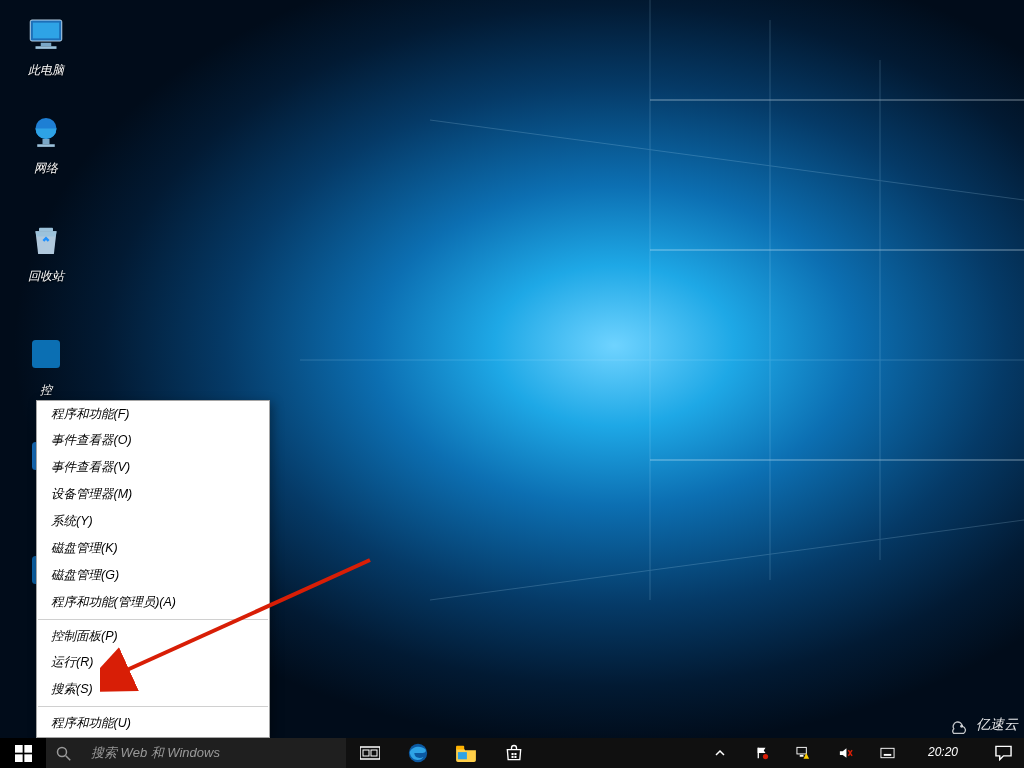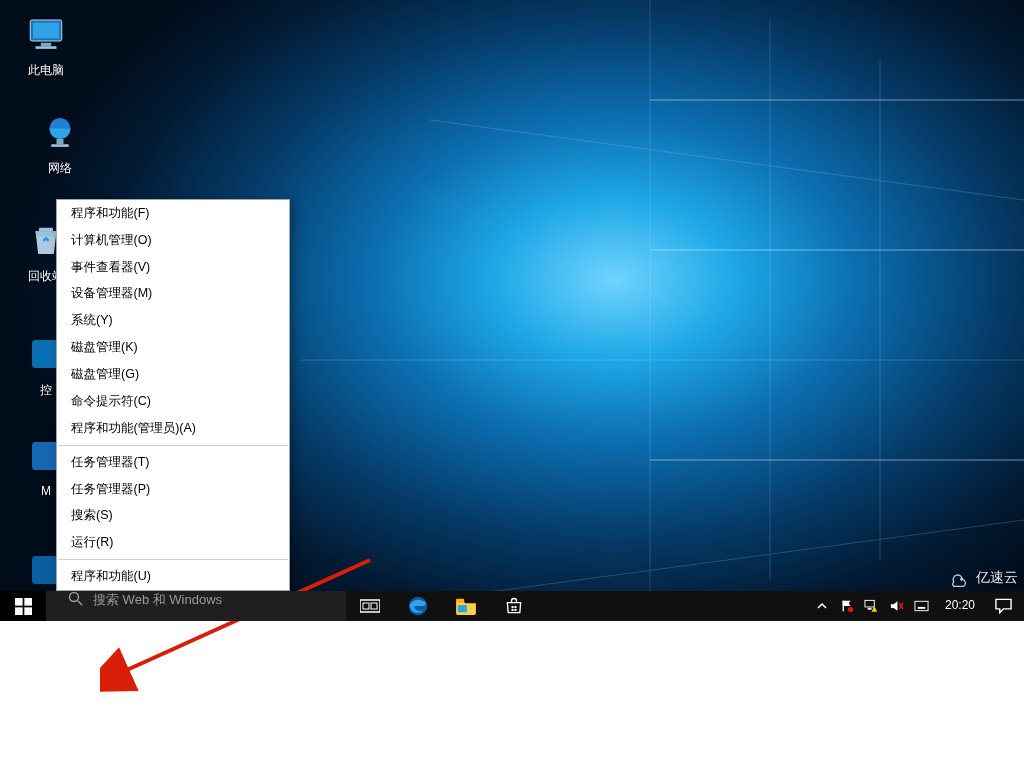--- a/index.html
+++ b/index.html
@@ -1,51 +1,52 @@
 <!DOCTYPE html>
 <html><head>
 <meta charset="utf-8">
 <style>
   * { margin: 0; padding: 0; box-sizing: border-box; font-family: "Segoe UI", "Microsoft YaHei", sans-serif; }
   html, body { width: 1024px; height: 768px; overflow: hidden; }
   #desktop {
-    position: relative; width: 1024px; height: 621px;
+    position: relative; width: 1024px; height: 768px;
     background: radial-gradient(ellipse 600px 400px at 60% 45%,
       #6fd3ff 0%, #1ea8e6 20%, #0c6fb2 40%, #053a67 65%, #021a33 85%, #010c1a 100%);
+    font-style: italic;
   }
   
   #winlight { position:absolute; inset:0; pointer-events:none; opacity:.55; }
   
   .dicon { position:absolute; width:80px; text-align:center; color:#fff; font-size:12px; text-shadow:0 1px 2px #000; }
   .dicon .glyph { width:48px; height:48px; margin:0 auto 4px; display:flex; align-items:center; justify-content:center; }
   .dicon .glyph svg { width:42px; height:42px; }
   .dicon .lbl { display:block; }
 
   
   #ctx {
-    position:absolute; left:56px; bottom:30px; width:234px;
+    position:absolute; left:36px; bottom:30px; width:234px;
     background:#fff; border:1px solid #a5a5a5; box-shadow:3px 3px 10px rgba(0,0,0,.35);
     font-size:12.5px; color:#000;
   }
   #ctx .item { padding:5px 14px 5px 14px; cursor:default; white-space:nowrap; line-height:1.35; }
   #ctx .sep { height:1px; background:#d0d0d0; margin:3px 1px; }
 
   
   #arrow { position:absolute; pointer-events:none; }
 
   
   #taskbar {
     position:absolute; left:0; right:0; bottom:0; height:30px;
     background:#101010; display:flex; align-items:stretch; color:#fff;
   }
   #start { width:46px; display:flex; align-items:center; justify-content:center; background:#000; }
-  #search { flex:0 0 300px; display:flex; align-items:flex-start; padding:0 22px; background:#1f1f1f; color:#9a9a9a; font-size:13px; gap:10px; }
+  #search { flex:0 0 300px; display:flex; align-items:center; padding:0 10px; background:#1f1f1f; color:#9a9a9a; font-size:13px; gap:20px; }
   #search .mag { width:15px; height:15px; }
   .tbtn { width:48px; display:flex; align-items:center; justify-content:center; }
-  #tray { margin-left:auto; display:flex; align-items:center; padding:0 4px; gap:1px; }
+  #tray { margin-left:auto; display:flex; align-items:center; padding:0 4px; gap:18px; }
   .ticon { width:24px; height:30px; display:flex; align-items:center; justify-content:center; font-size:12px; }
   #clock { padding:0 10px; font-size:12px; display:flex; flex-direction:column; align-items:center; justify-content:center; line-height:1.1; }
   #notif { width:34px; display:flex; align-items:center; justify-content:center; }
 
   
   #watermark { position:absolute; right:6px; bottom:34px; display:flex; align-items:center; gap:4px; color:#fff; opacity:.9; font-size:14px; }
   #watermark .logo { width:26px; height:18px; }
 </style>
 </head>
 <body>
@@ -73,21 +74,21 @@
       <svg viewBox="0 0 48 48">
           <rect x="6" y="8" width="36" height="24" rx="2" fill="#1d6fb8" stroke="#cfeaff"></rect>
           <rect x="9" y="11" width="30" height="18" fill="#2ea3e6"></rect>
           <rect x="18" y="34" width="12" height="4" fill="#7aa7c7"></rect>
           <rect x="12" y="38" width="24" height="3" fill="#9cc2db"></rect>
         </svg>
     </div>
     <span class="lbl">此电脑</span>
   </div>
 
-  <div class="dicon" style="left:20px; top:108px;">
+  <div class="dicon" style="left:6px; top:108px;">
     <div class="glyph">
       <svg viewBox="0 0 48 48">
           <circle cx="24" cy="20" r="12" fill="#1e7fd4"></circle>
           <path d="M12 20a12 12 0 0 0 24 0" fill="#2ea3e6"></path>
           <rect x="20" y="32" width="8" height="6" fill="#7aa7c7"></rect>
           <rect x="14" y="38" width="20" height="3" fill="#9cc2db"></rect>
         </svg>
     </div>
     <span class="lbl">网络</span>
   </div>
@@ -125,33 +126,31 @@
   <div class="dicon" style="left:6px; top:546px;">
     <div class="glyph">
       <svg viewBox="0 0 48 48">
           <rect x="8" y="8" width="32" height="32" rx="4" fill="#0b5ea0"></rect>
         </svg>
     </div>
   </div>
 
   <div id="ctx">
     <div class="item">程序和功能(F)</div>
-    <div class="item">计算机管理(O)</div>
+    <div class="item">事件查看器(O)</div>
     <div class="item">事件查看器(V)</div>
     <div class="item">设备管理器(M)</div>
     <div class="item">系统(Y)</div>
     <div class="item">磁盘管理(K)</div>
     <div class="item">磁盘管理(G)</div>
-    <div class="item">命令提示符(C)</div>
     <div class="item">程序和功能(管理员)(A)</div>
     <div class="sep"></div>
-    <div class="item">任务管理器(T)</div>
-    <div class="item">任务管理器(P)</div>
+    <div class="item">控制面板(P)</div>
+    <div class="item">运行(R)</div>
     <div class="item">搜索(S)</div>
-    <div class="item">运行(R)</div>
     <div class="sep"></div>
     <div class="item">程序和功能(U)</div>
   </div>
 
   <svg id="arrow" style="left:100px; top:550px; width:280px; height:150px;" viewBox="0 0 280 150">
     <defs>
       <marker id="ahead" markerWidth="14" markerHeight="12" refX="3" refY="6" orient="auto">
         <path d="M0 0 L14 6 L0 12 z" fill="#d81e06"></path>
       </marker>
     </defs>

